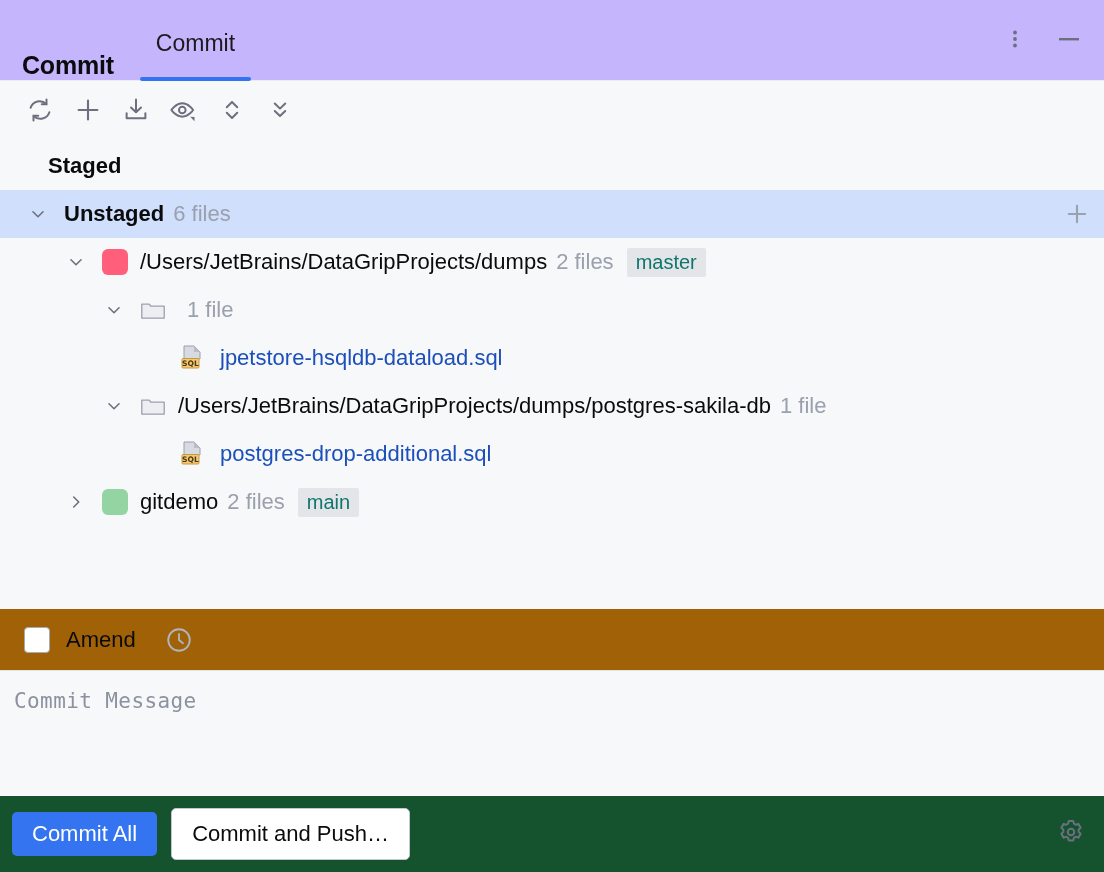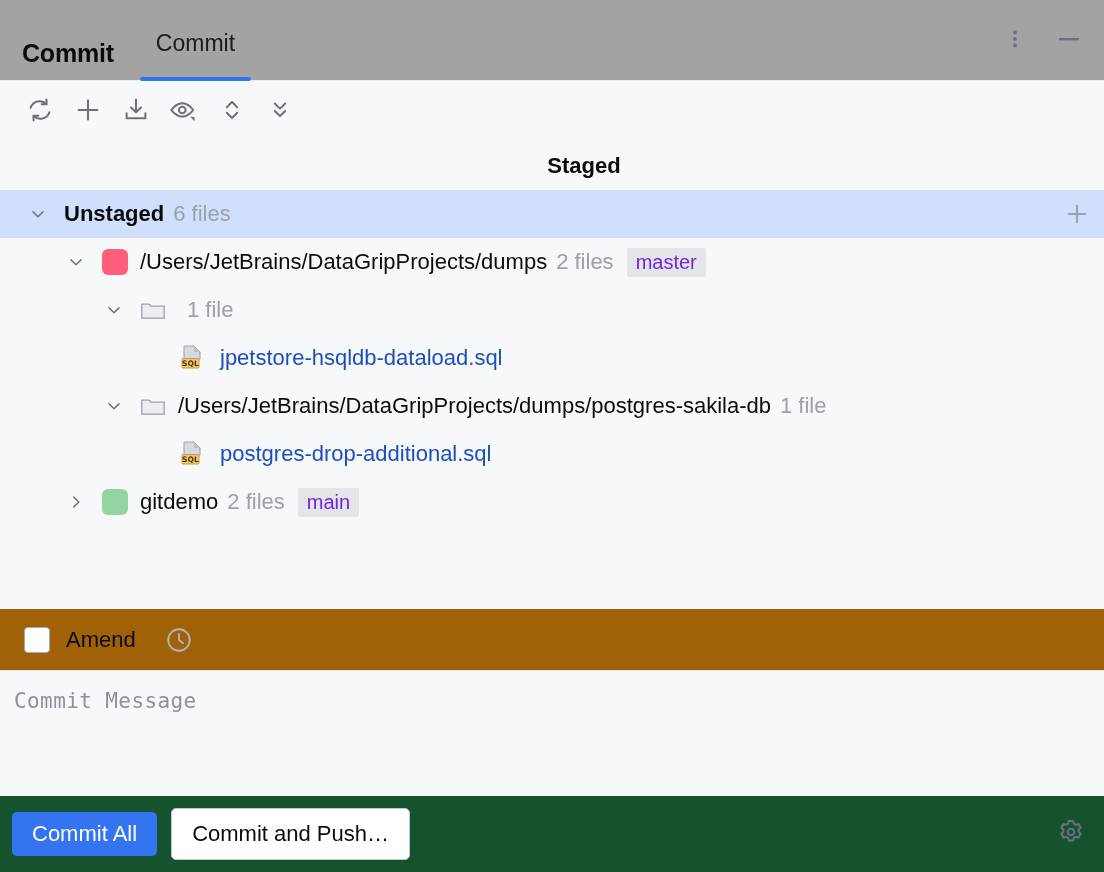--- a/index.html
+++ b/index.html
@@ -9,23 +9,23 @@
     font-family: "Liberation Sans", sans-serif;
     -webkit-font-smoothing: antialiased;
     overflow: hidden;
   }
 
   .panel { width: 1104px; height: 872px; display: flex; flex-direction: column; background: #f7f8fa; }
 
   
   .header {
     height: 81px; flex: 0 0 81px;
-    display: flex; align-items: center;
+    display: flex; align-items: flex-end;
     border-bottom: 1px solid #ebecf0;
-    position: relative; background: #a3a3a3;
+    position: relative; background: #c4b5fd;
   }
   .header-title {
     font-size: 25px; font-weight: bold; color: #0b0b0d;
     margin-left: 22px; margin-top: 27px; letter-spacing: -0.2px;
   }
   .tabs { display: flex; align-items: flex-start; margin-left: 26px; height: 100%; }
   .tab {
     font-size: 23px; color: #1a1a1c; padding: 0 16px;
     margin-top: 30px; position: relative; height: 51px; cursor: default;
   }
@@ -67,21 +67,21 @@
   }
   .chev { width: 28px; display: flex; align-items: center; justify-content: center; flex: 0 0 28px; }
   .spacer { flex: 0 0 28px; }
 
   .lbl-bold { font-size: 22px; font-weight: bold; color: #0b0b0d; }
   .lbl { font-size: 22px; color: #0b0b0d; }
   .lbl-muted { font-size: 22px; color: #9aa0ae; margin-left: 9px; }
   .lbl-link { font-size: 22px; color: #1c4fba; }
 
   .badge {
-    font-size: 20px; color: #6d28d9; background: #e4e5e8;
+    font-size: 20px; color: #0f766e; background: #e4e5e8;
     padding: 4px 9px 5px; margin-left: 13px; border-radius: 2px; line-height: 1;
   }
 
   .sq { width: 26px; height: 26px; border-radius: 6px; flex: 0 0 26px; }
   .ficon { width: 26px; height: 24px; flex: 0 0 26px; display:flex; align-items:center; }
   .sqlicon { width: 30px; height: 30px; flex: 0 0 30px; display:flex; align-items:center; }
 
   .gap8 { width: 12px; flex: 0 0 12px; }
 
   
@@ -189,21 +189,21 @@
     </div>
     <div class="tool">
       <svg width="28" height="30" viewBox="0 0 24 24" fill="none" stroke="#6c707e" stroke-width="1.7" stroke-linecap="round" stroke-linejoin="round">
         <path d="M7.5 6.4L12 10.8l4.5-4.4"></path>
         <path d="M7.5 12.8L12 17.2l4.5-4.4"></path>
       </svg>
     </div>
   </div>
 
   <div class="tree">
-      <div class="row" style="padding-left: 24px; justify-content: center;">
+      <div class="row" style="padding-left: 8px;">
         <div class="spacer"></div>
         <div class="gap8"></div>
         <span class="lbl-bold">Staged</span>
       </div>
       <div class="row selected" style="padding-left: 24px;">
         <div class="chev">
           <svg width="22" height="22" viewBox="0 0 24 24" fill="none" stroke="#6c707e" stroke-width="1.7" stroke-linecap="round" stroke-linejoin="round">
             <path d="M6.5 9.5L12 15l5.5-5.5"></path>
           </svg>
         </div>

